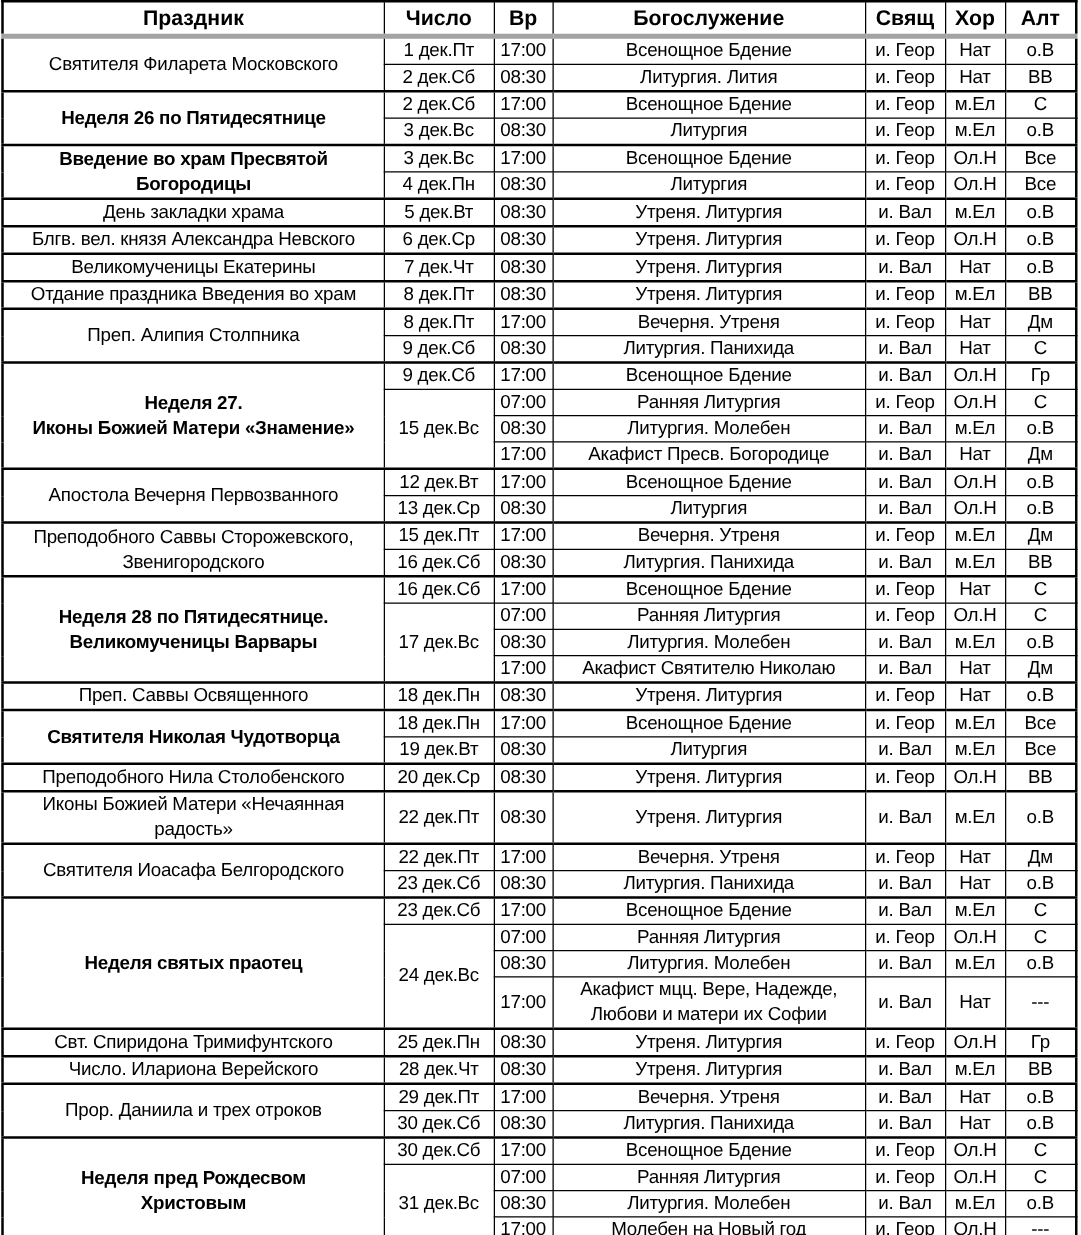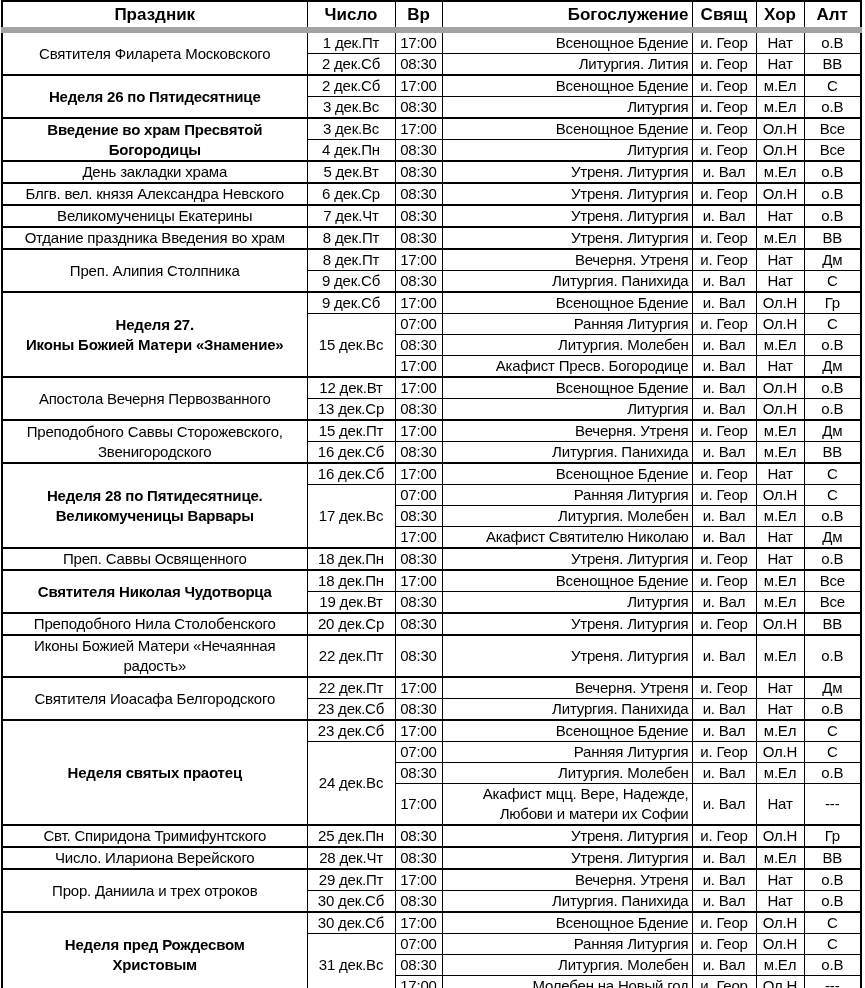--- a/index.html
+++ b/index.html
@@ -42,34 +42,34 @@
     border: 1px solid #000;
     padding: 0 3px;
     vertical-align: middle;
     overflow: hidden;
     letter-spacing: -0.2px;
   }
   thead th {
     font-size: 17px;
     font-weight: bold;
     height: 25px;
-    border-bottom: 6px solid #a3a3a3;
+    border-bottom: 4px solid #a3a3a3;
     text-align: center;
     letter-spacing: 0;
   }
-  thead th.service { text-align: right; }
+  thead th.service { text-align: center; }
 
   tbody td {
     font-size: 15px;
     line-height: 20px;
     height: 20px;
     text-align: center;
     white-space: pre-line;
   }
-  tbody td.service { text-align: right; }
+  tbody td.service { text-align: center; }
   tbody td.feast.bold { font-weight: bold; }
   tr.sec > td { border-top: 2px solid #000; }
 </style>
 </head>
 <body>
 
 <div class="page">
 
   <table class="schedule">
     <colgroup>

